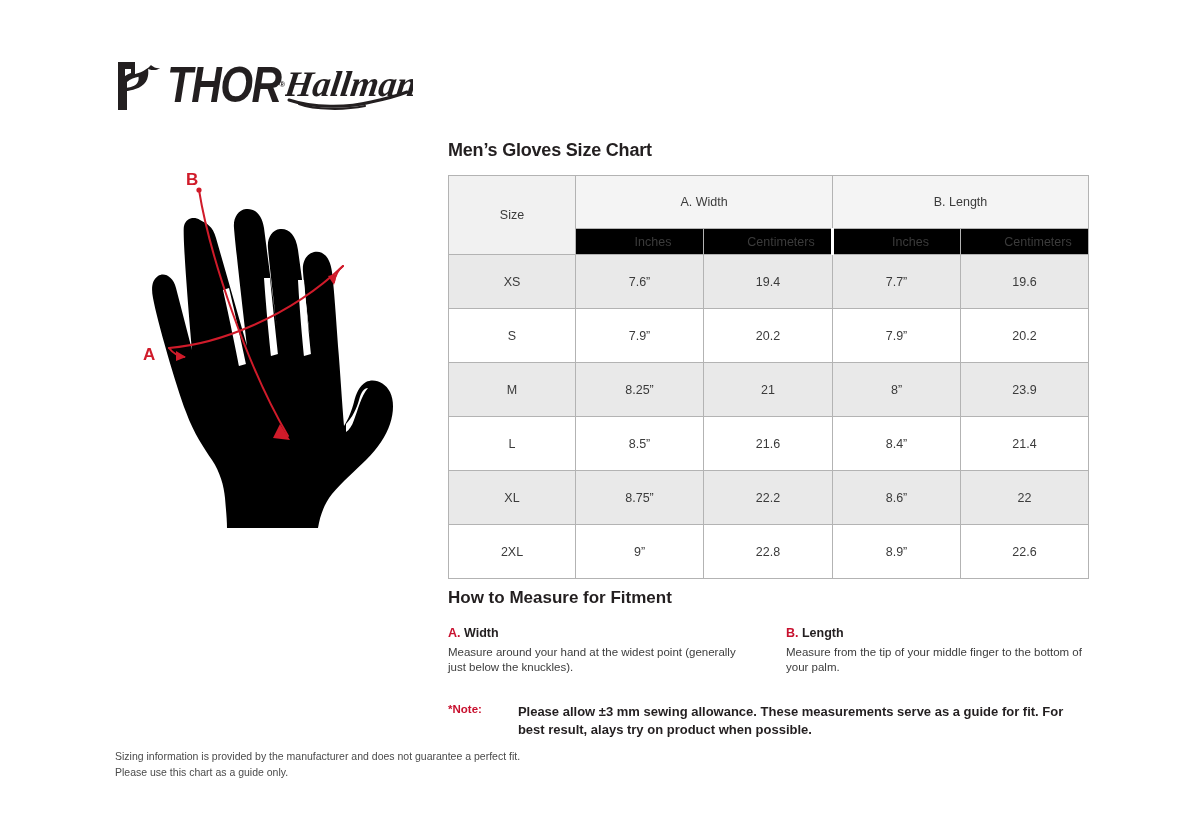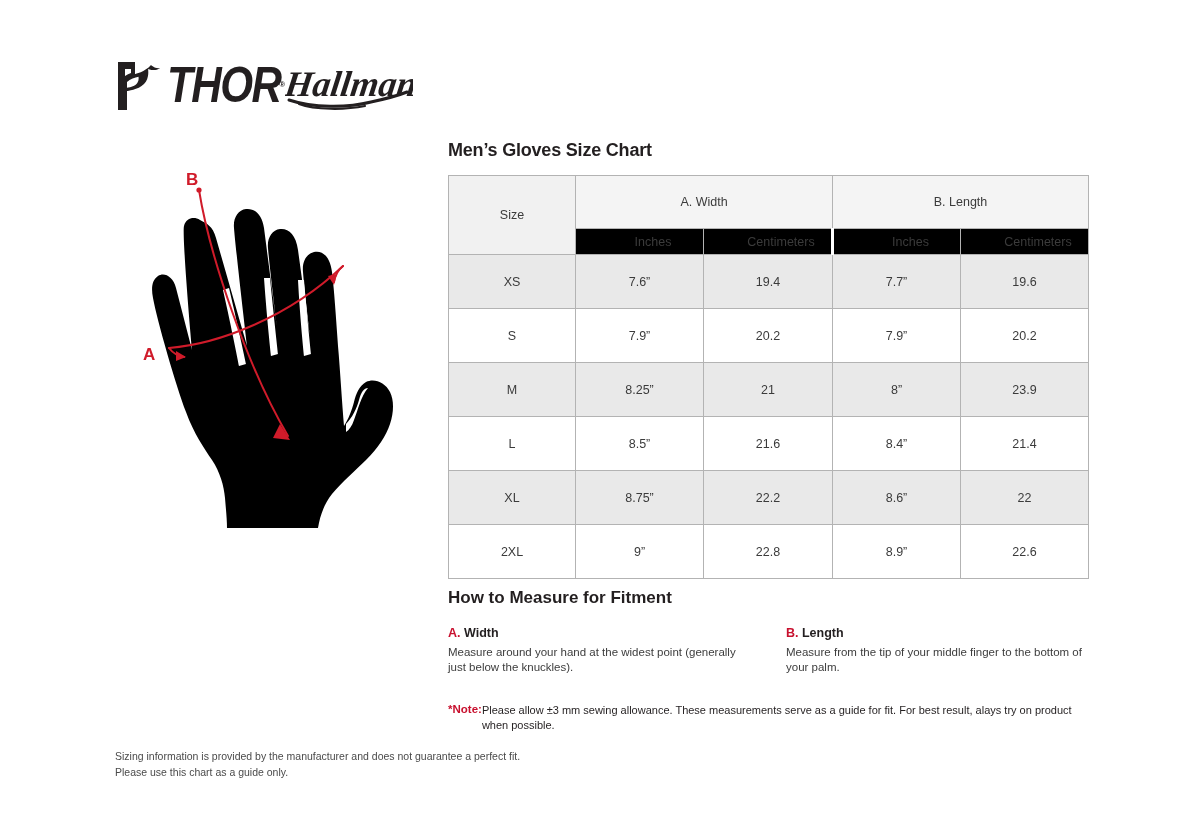--- a/index.html
+++ b/index.html
@@ -165,24 +165,25 @@
     display: flex;
   }
   .note-label {
     color: #c8102e;
     font-weight: 700;
     font-size: 11.5px;
     white-space: nowrap;
     flex: 0 0 auto;
   }
   .note-text {
-    font-size: 11px;
-    font-weight: 400;
+    font-size: 13px;
+    font-weight: 700;
     line-height: 1.35;
     color: #231f20;
+    margin-left: 36px;
   }
 
   
   .footer {
     position: absolute;
     left: 115px;
     top: 748px;
     font-size: 10.5px;
     line-height: 1.55;
     color: #4a4a4a;

